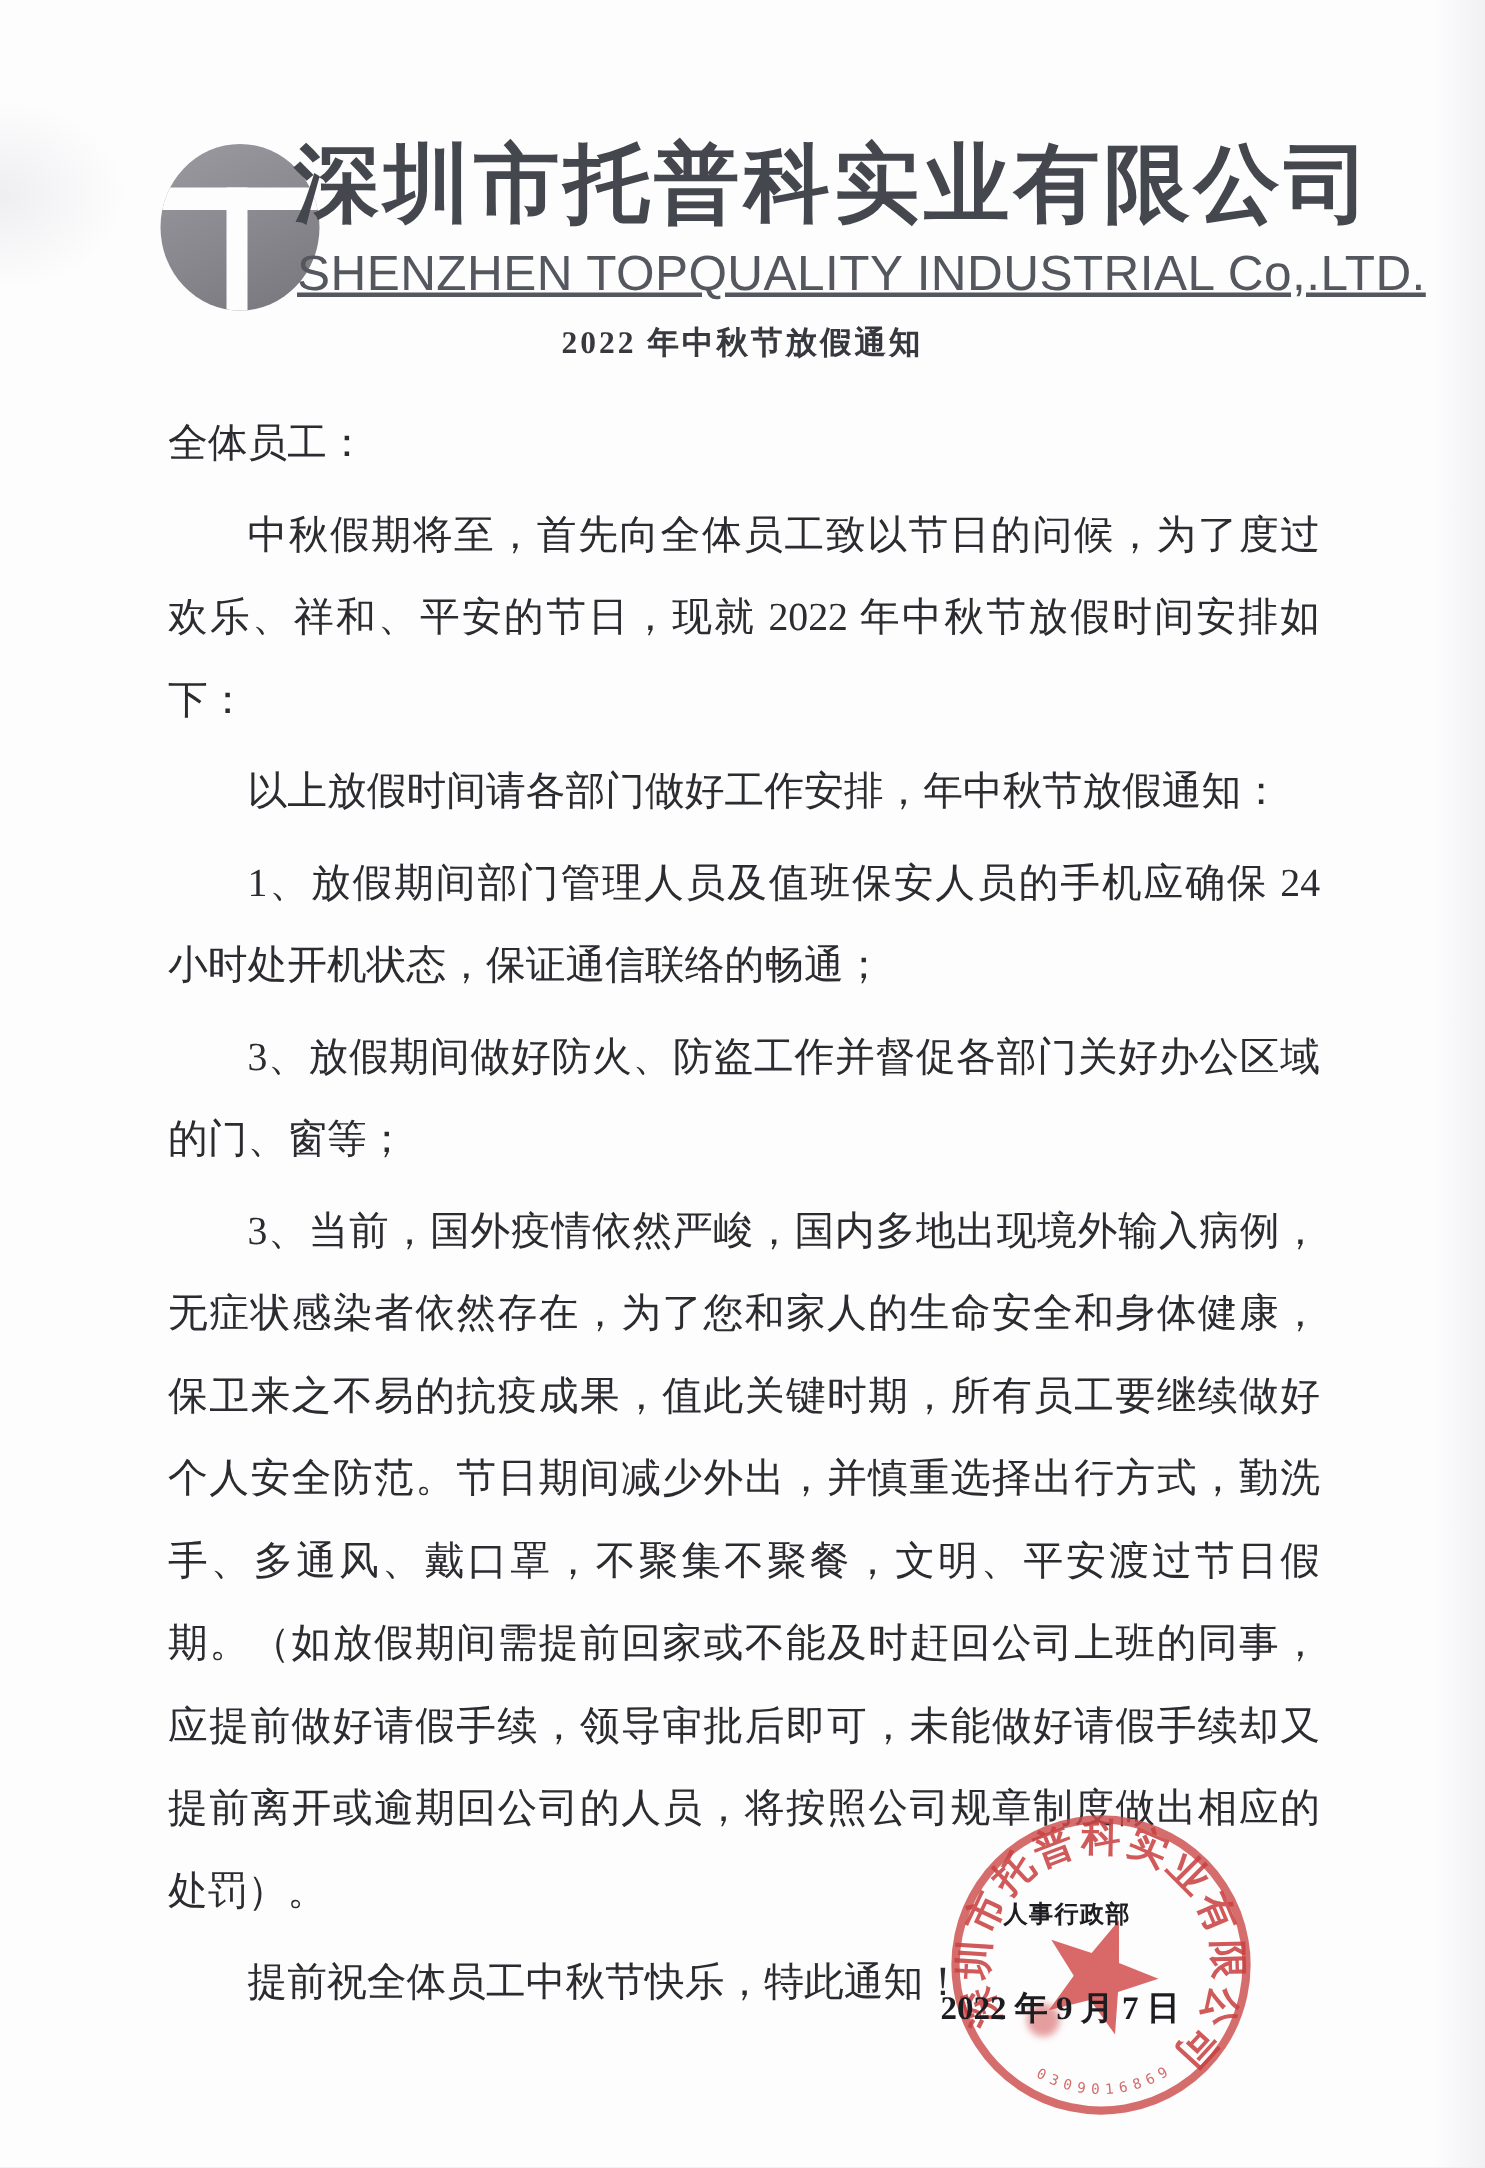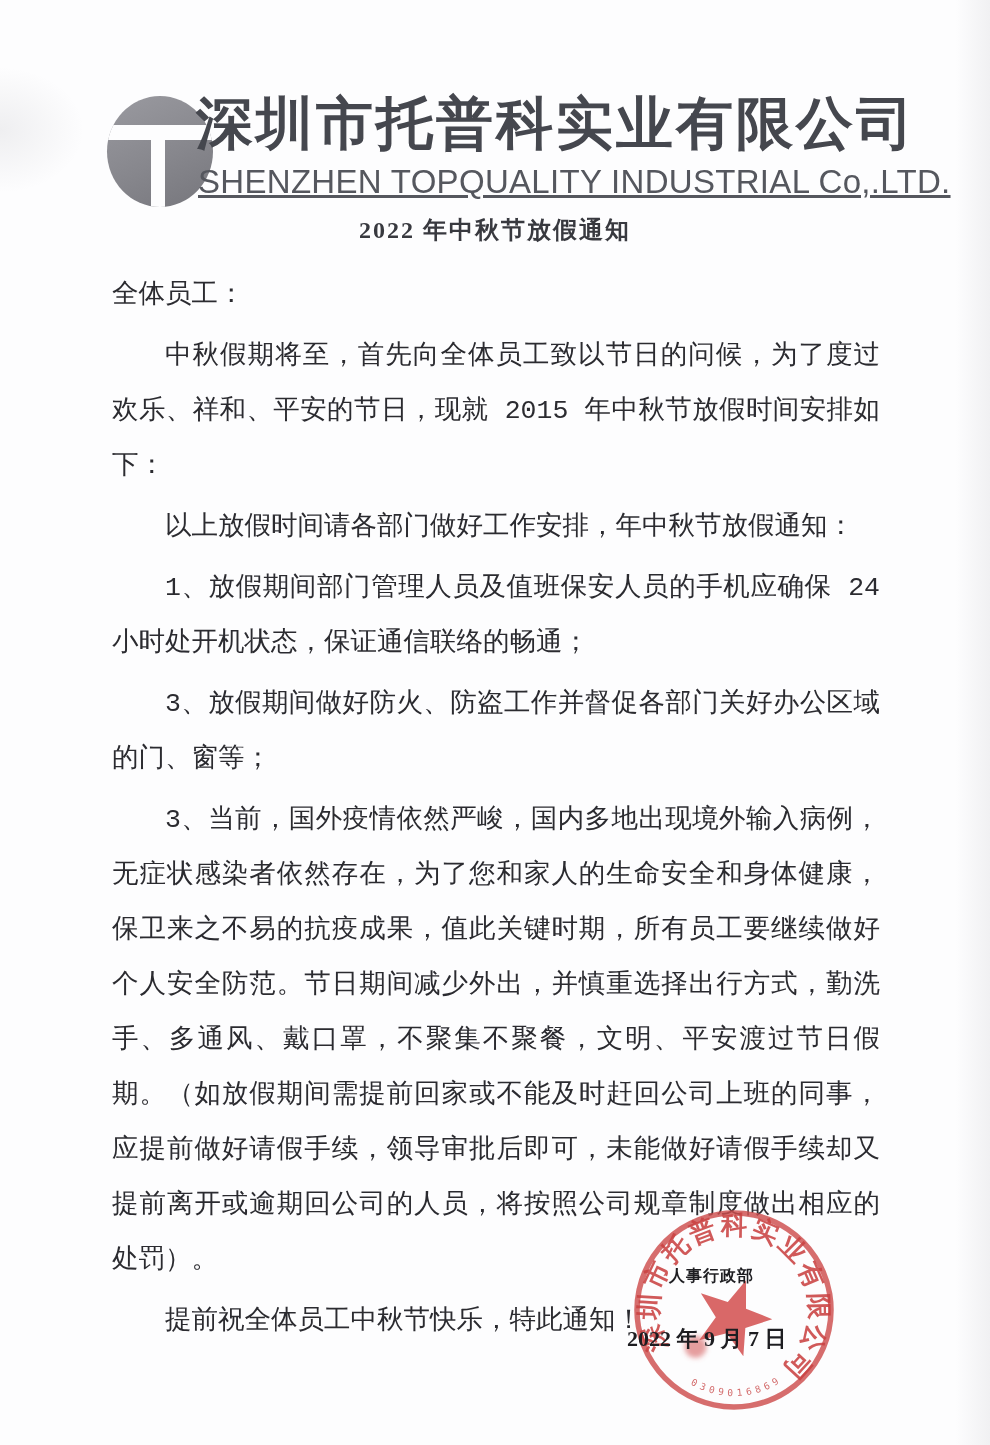--- a/index.html
+++ b/index.html
@@ -30,28 +30,28 @@
     font-size:57px;font-weight:700;letter-spacing:3px;line-height:72px;
     color:#45474e;white-space:nowrap;
   }
   .company-en{
     position:absolute;left:198px;top:163px;width:690px;
     font-family:"Liberation Sans","DejaVu Sans",sans-serif;
     font-size:33px;color:#55575e;letter-spacing:.3px;white-space:nowrap;text-decoration:underline;
   }
   .doc-title{
     position:absolute;left:0;right:0;top:214px;text-align:center;
-    font-size:24px;font-weight:700;letter-spacing:2px;color:#38393f;
+    font-size:21px;font-weight:700;letter-spacing:2px;color:#38393f;
   }
   
   .body-text{
     position:absolute;left:112px;top:268px;width:768px;
     font-size:26.5px;line-height:55px;text-align:justify;color:#2b2b30;
   }
-  .body-text p{margin:0 0 6px;text-indent:2em;font-family:Liberation Mono, monospace;}
+  .body-text p{margin:0 0 6px;text-indent:2em;}
   .body-text p.salutation{text-indent:0;}
   .body-text p.gap-top{margin-top:30px;}
   
   .dept{
     position:absolute;left:669px;top:1266px;
     font-size:16px;font-weight:700;color:#1d1d21;letter-spacing:1px;white-space:nowrap;
   }
   .sign-date{
     position:absolute;left:627px;top:1324px;
     font-size:22px;font-weight:700;color:#1d1d21;white-space:nowrap;
@@ -68,21 +68,21 @@
     <div class="hbar"></div>
     <div class="vbar"></div>
   </div>
   <div class="company-cn">深圳市托普科实业有限公司</div>
   <div class="company-en">SHENZHEN TOPQUALITY INDUSTRIAL Co,.LTD.</div>
 
   <div class="doc-title">2022 年中秋节放假通知</div>
 
   <div class="body-text">
     <p class="salutation">全体员工：</p>
-    <p>中秋假期将至，首先向全体员工致以节日的问候，为了度过欢乐、祥和、平安的节日，现就 2015 年中秋节放假时间安排如下：</p>
+    <p>中秋假期将至，首先向全体员工致以节日的问候，为了度过欢乐、祥和、平安的节日，现就 2022 年中秋节放假时间安排如下：</p>
     <p>以上放假时间请各部门做好工作安排，年中秋节放假通知：</p>
     <p>1、放假期间部门管理人员及值班保安人员的手机应确保 24 小时处开机状态，保证通信联络的畅通；</p>
     <p>3、放假期间做好防火、防盗工作并督促各部门关好办公区域的门、窗等；</p>
     <p>3、当前，国外疫情依然严峻，国内多地出现境外输入病例，无症状感染者依然存在，为了您和家人的生命安全和身体健康，保卫来之不易的抗疫成果，值此关键时期，所有员工要继续做好个人安全防范。节日期间减少外出，并慎重选择出行方式，勤洗手、多通风、戴口罩，不聚集不聚餐，文明、平安渡过节日假期。（如放假期间需提前回家或不能及时赶回公司上班的同事，应提前做好请假手续，领导审批后即可，未能做好请假手续却又提前离开或逾期回公司的人员，将按照公司规章制度做出相应的处罚）。</p>
     <p>提前祝全体员工中秋节快乐，特此通知！</p>
   </div>
 
   <div class="seal">
     <svg viewBox="0 0 212 212" xmlns="http://www.w3.org/2000/svg">
       <defs>

